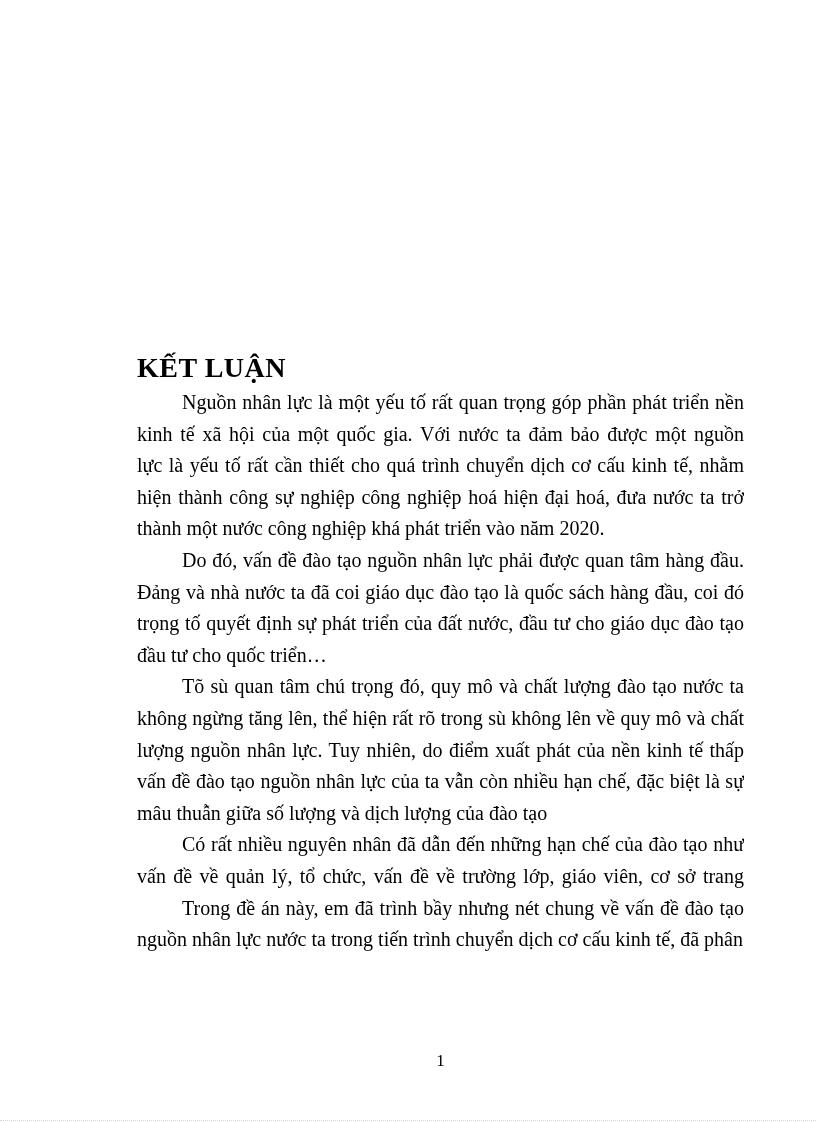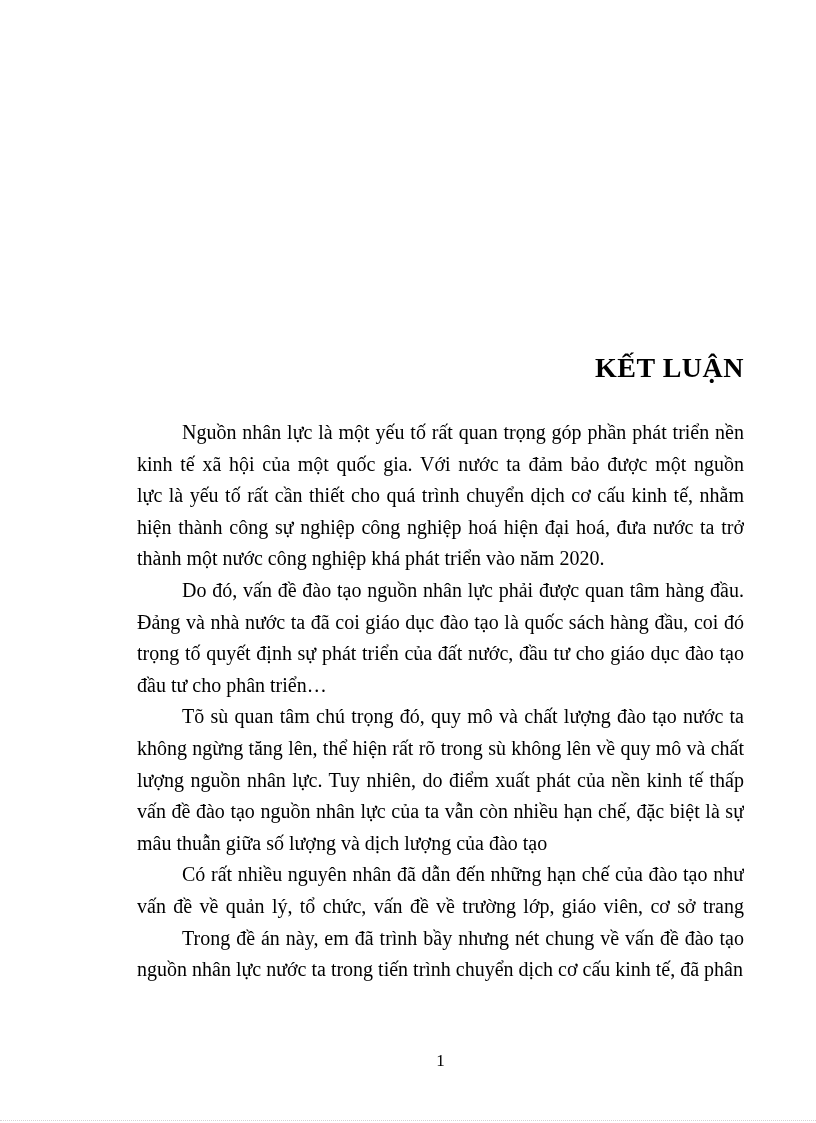--- a/index.html
+++ b/index.html
@@ -18,28 +18,27 @@
   }
   .content {
     position: absolute;
     left: 137px;
     top: 0;
     width: 607px;
   }
   .title {
     margin: 0;
     padding-top: 349px;
-    text-align: right;
+    text-align: left;
     font-size: 28px;
     line-height: 38px;
     font-weight: bold;
     letter-spacing: 0.5px;
   }
   .body-text {
-    margin-top: 30px;
     font-size: 20px;
   }
   .line {
     height: 31.6px;
     line-height: 31.6px;
     text-align: justify;
     text-align-last: justify;
     overflow: hidden;
     white-space: normal;
   }
@@ -75,21 +74,21 @@
     <h1 class="title">KẾT LUẬN</h1>
     <div class="body-text" id="body-text">
         <div class="line first">Nguồn nhân lực là một yếu tố rất quan trọng góp phần phát triển nền</div>
         <div class="line">kinh tế xã hội của một quốc gia. Với nước ta đảm bảo được một nguồn nhân</div>
         <div class="line">lực là yếu tố rất cần thiết cho quá trình chuyển dịch cơ cấu kinh tế, nhằm thực</div>
         <div class="line">hiện thành công sự nghiệp công nghiệp hoá hiện đại hoá, đưa nước ta trở</div>
         <div class="line last">thành một nước công nghiệp khá phát triển vào năm 2020.</div>
         <div class="line first">Do đó, vấn đề đào tạo nguồn nhân lực phải được quan tâm hàng đầu.</div>
         <div class="line">Đảng và nhà nước ta đã coi giáo dục đào tạo là quốc sách hàng đầu, coi đó là</div>
         <div class="line">trọng tố quyết định sự phát triển của đất nước, đầu tư cho giáo dục đào tạo là</div>
-        <div class="line last">đầu tư cho phân triển…</div>
+        <div class="line last">đầu tư cho quốc triển…</div>
         <div class="line first">Tõ sù quan tâm chú trọng đó, quy mô và chất lượng đào tạo nước ta đã</div>
         <div class="line">không ngừng tăng lên, thể hiện rất rõ trong sù không lên về quy mô và chất</div>
         <div class="line">lượng nguồn nhân lực. Tuy nhiên, do điểm xuất phát của nền kinh tế thấp nên</div>
         <div class="line">vấn đề đào tạo nguồn nhân lực của ta vẫn còn nhiều hạn chế, đặc biệt là sự</div>
         <div class="line last">mâu thuẫn giữa số lượng và dịch lượng của đào tạo</div>
         <div class="line first">Có rất nhiều nguyên nhân đã dẫn đến những hạn chế của đào tạo như</div>
         <div class="line">vấn đề về quản lý, tổ chức, vấn đề về trường lớp, giáo viên, cơ sở trang thiết</div>
         <div class="line first">Trong đề án này, em đã trình bầy nhưng nét chung về vấn đề đào tạo</div>
         <div class="line last">nguồn nhân lực nước ta trong tiến trình chuyển dịch cơ cấu kinh tế, đã phân</div>
       </div>

